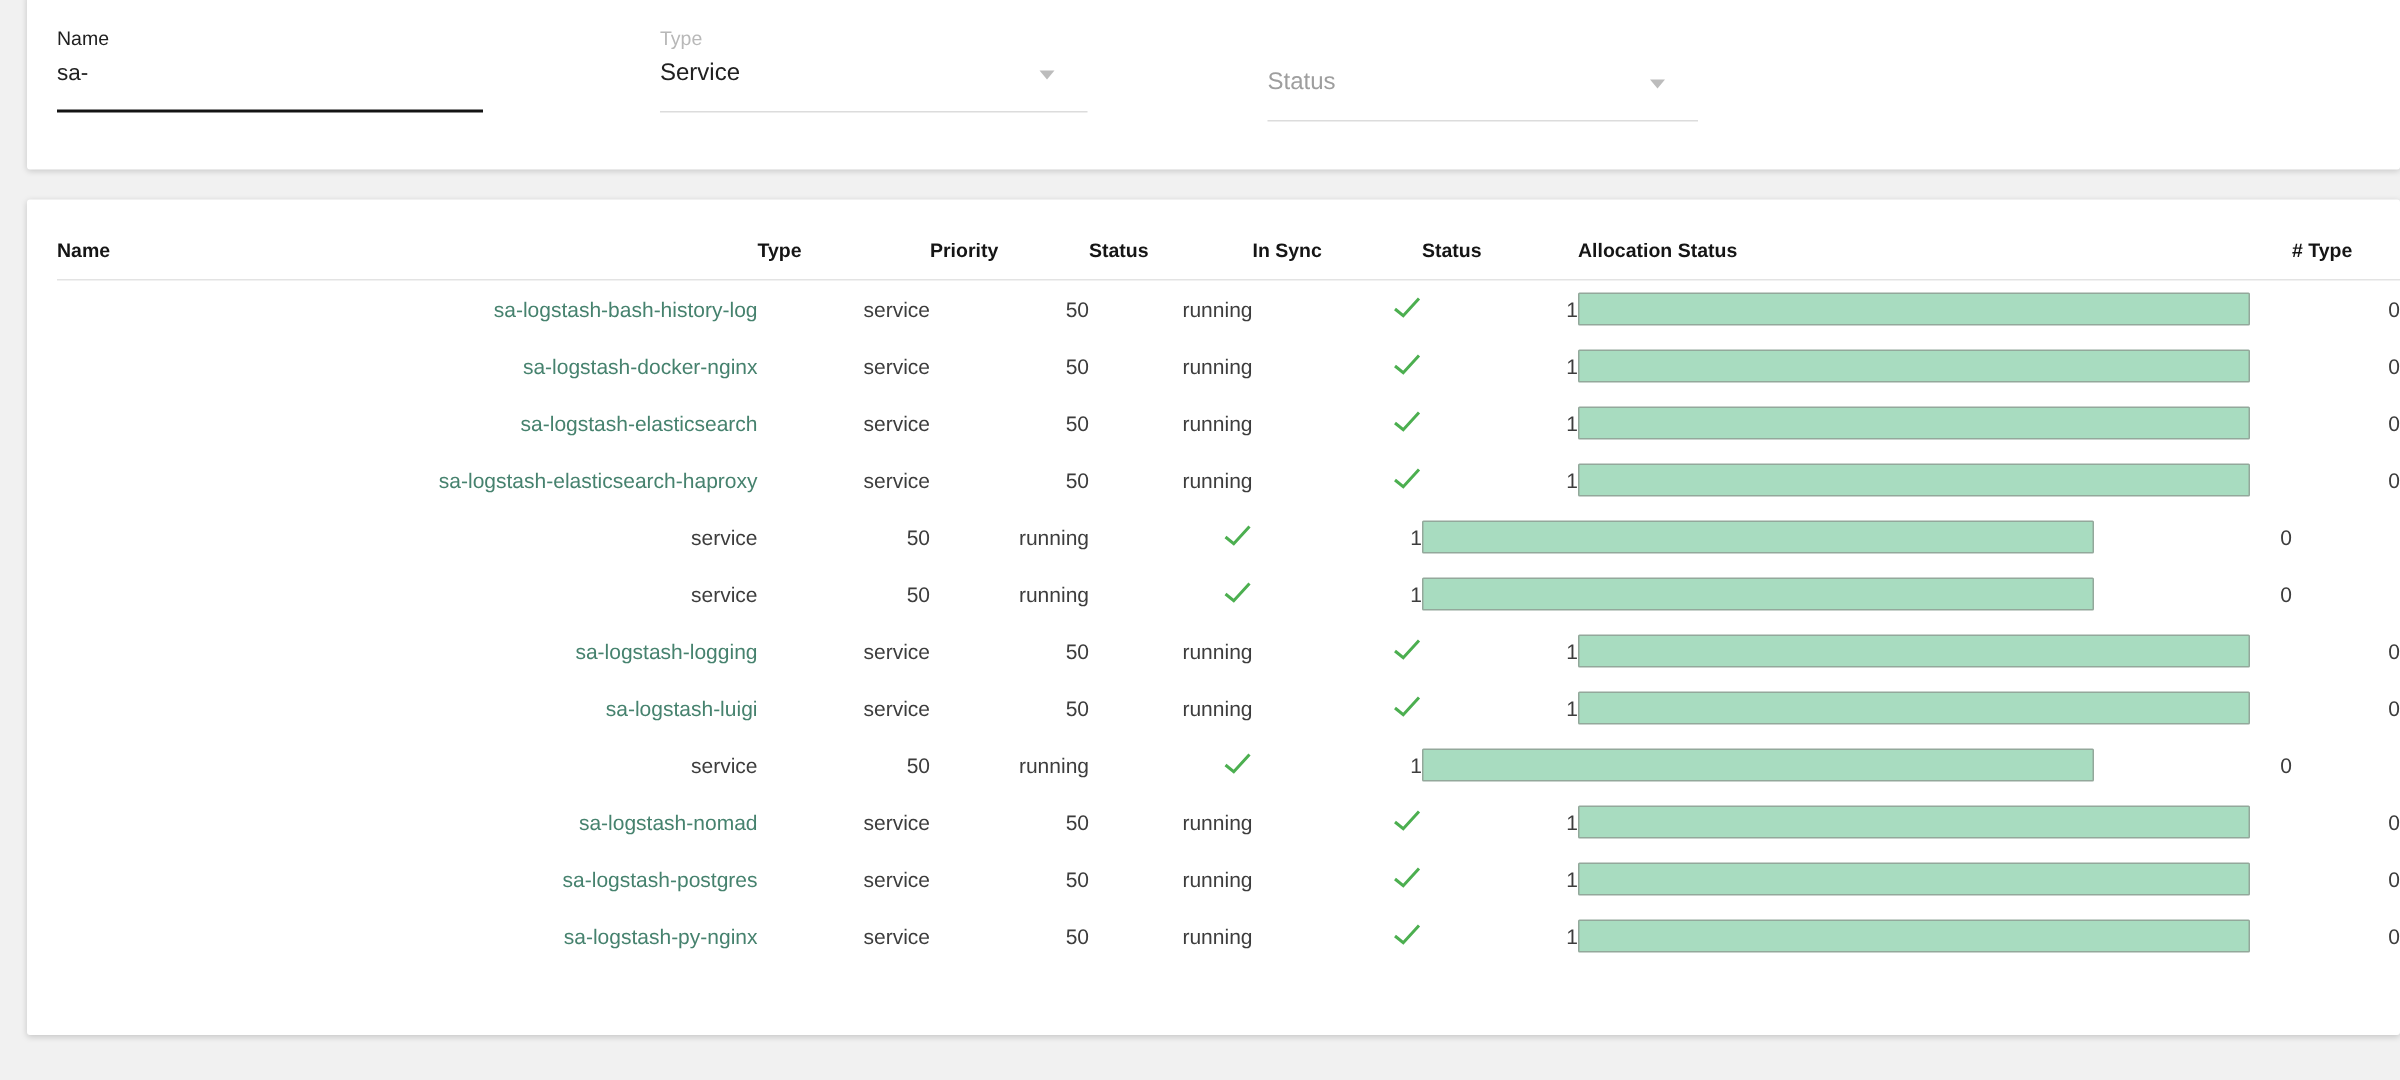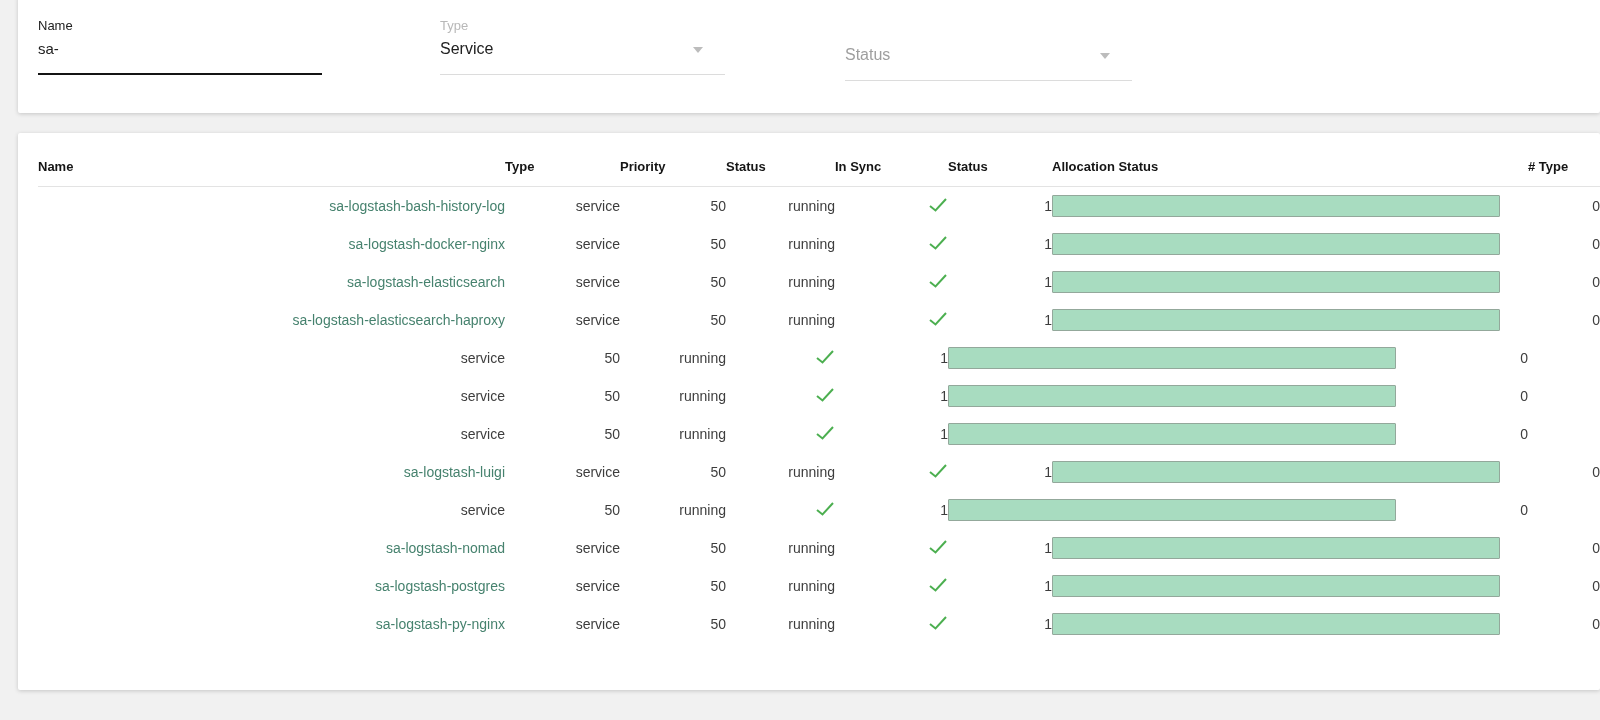--- a/index.html
+++ b/index.html
@@ -199,20 +199,21 @@
           <div class="td "><svg width="20" height="16" viewBox="0 0 20 16" class="check-icon">
               <path d="M2 9 L7.5 13.5 L18 2" stroke="#4caf50" stroke-width="2" fill="none"></path>
             </svg></div>
           <div class="td ">1</div>
           <div class="td ">
             <div class="alloc-bar" style="width: 448px;"></div>
           </div>
           <div class="td ">0</div>
         </div>
         <div class="tr grid-row">
+          <div class="td "><a class="job-link">sa-logstash-logging</a></div>
           <div class="td ">service</div>
           <div class="td ">50</div>
           <div class="td ">running</div>
           <div class="td "><svg width="20" height="16" viewBox="0 0 20 16" class="check-icon">
               <path d="M2 9 L7.5 13.5 L18 2" stroke="#4caf50" stroke-width="2" fill="none"></path>
             </svg></div>
           <div class="td ">1</div>
           <div class="td ">
             <div class="alloc-bar" style="width: 448px;"></div>
           </div>

